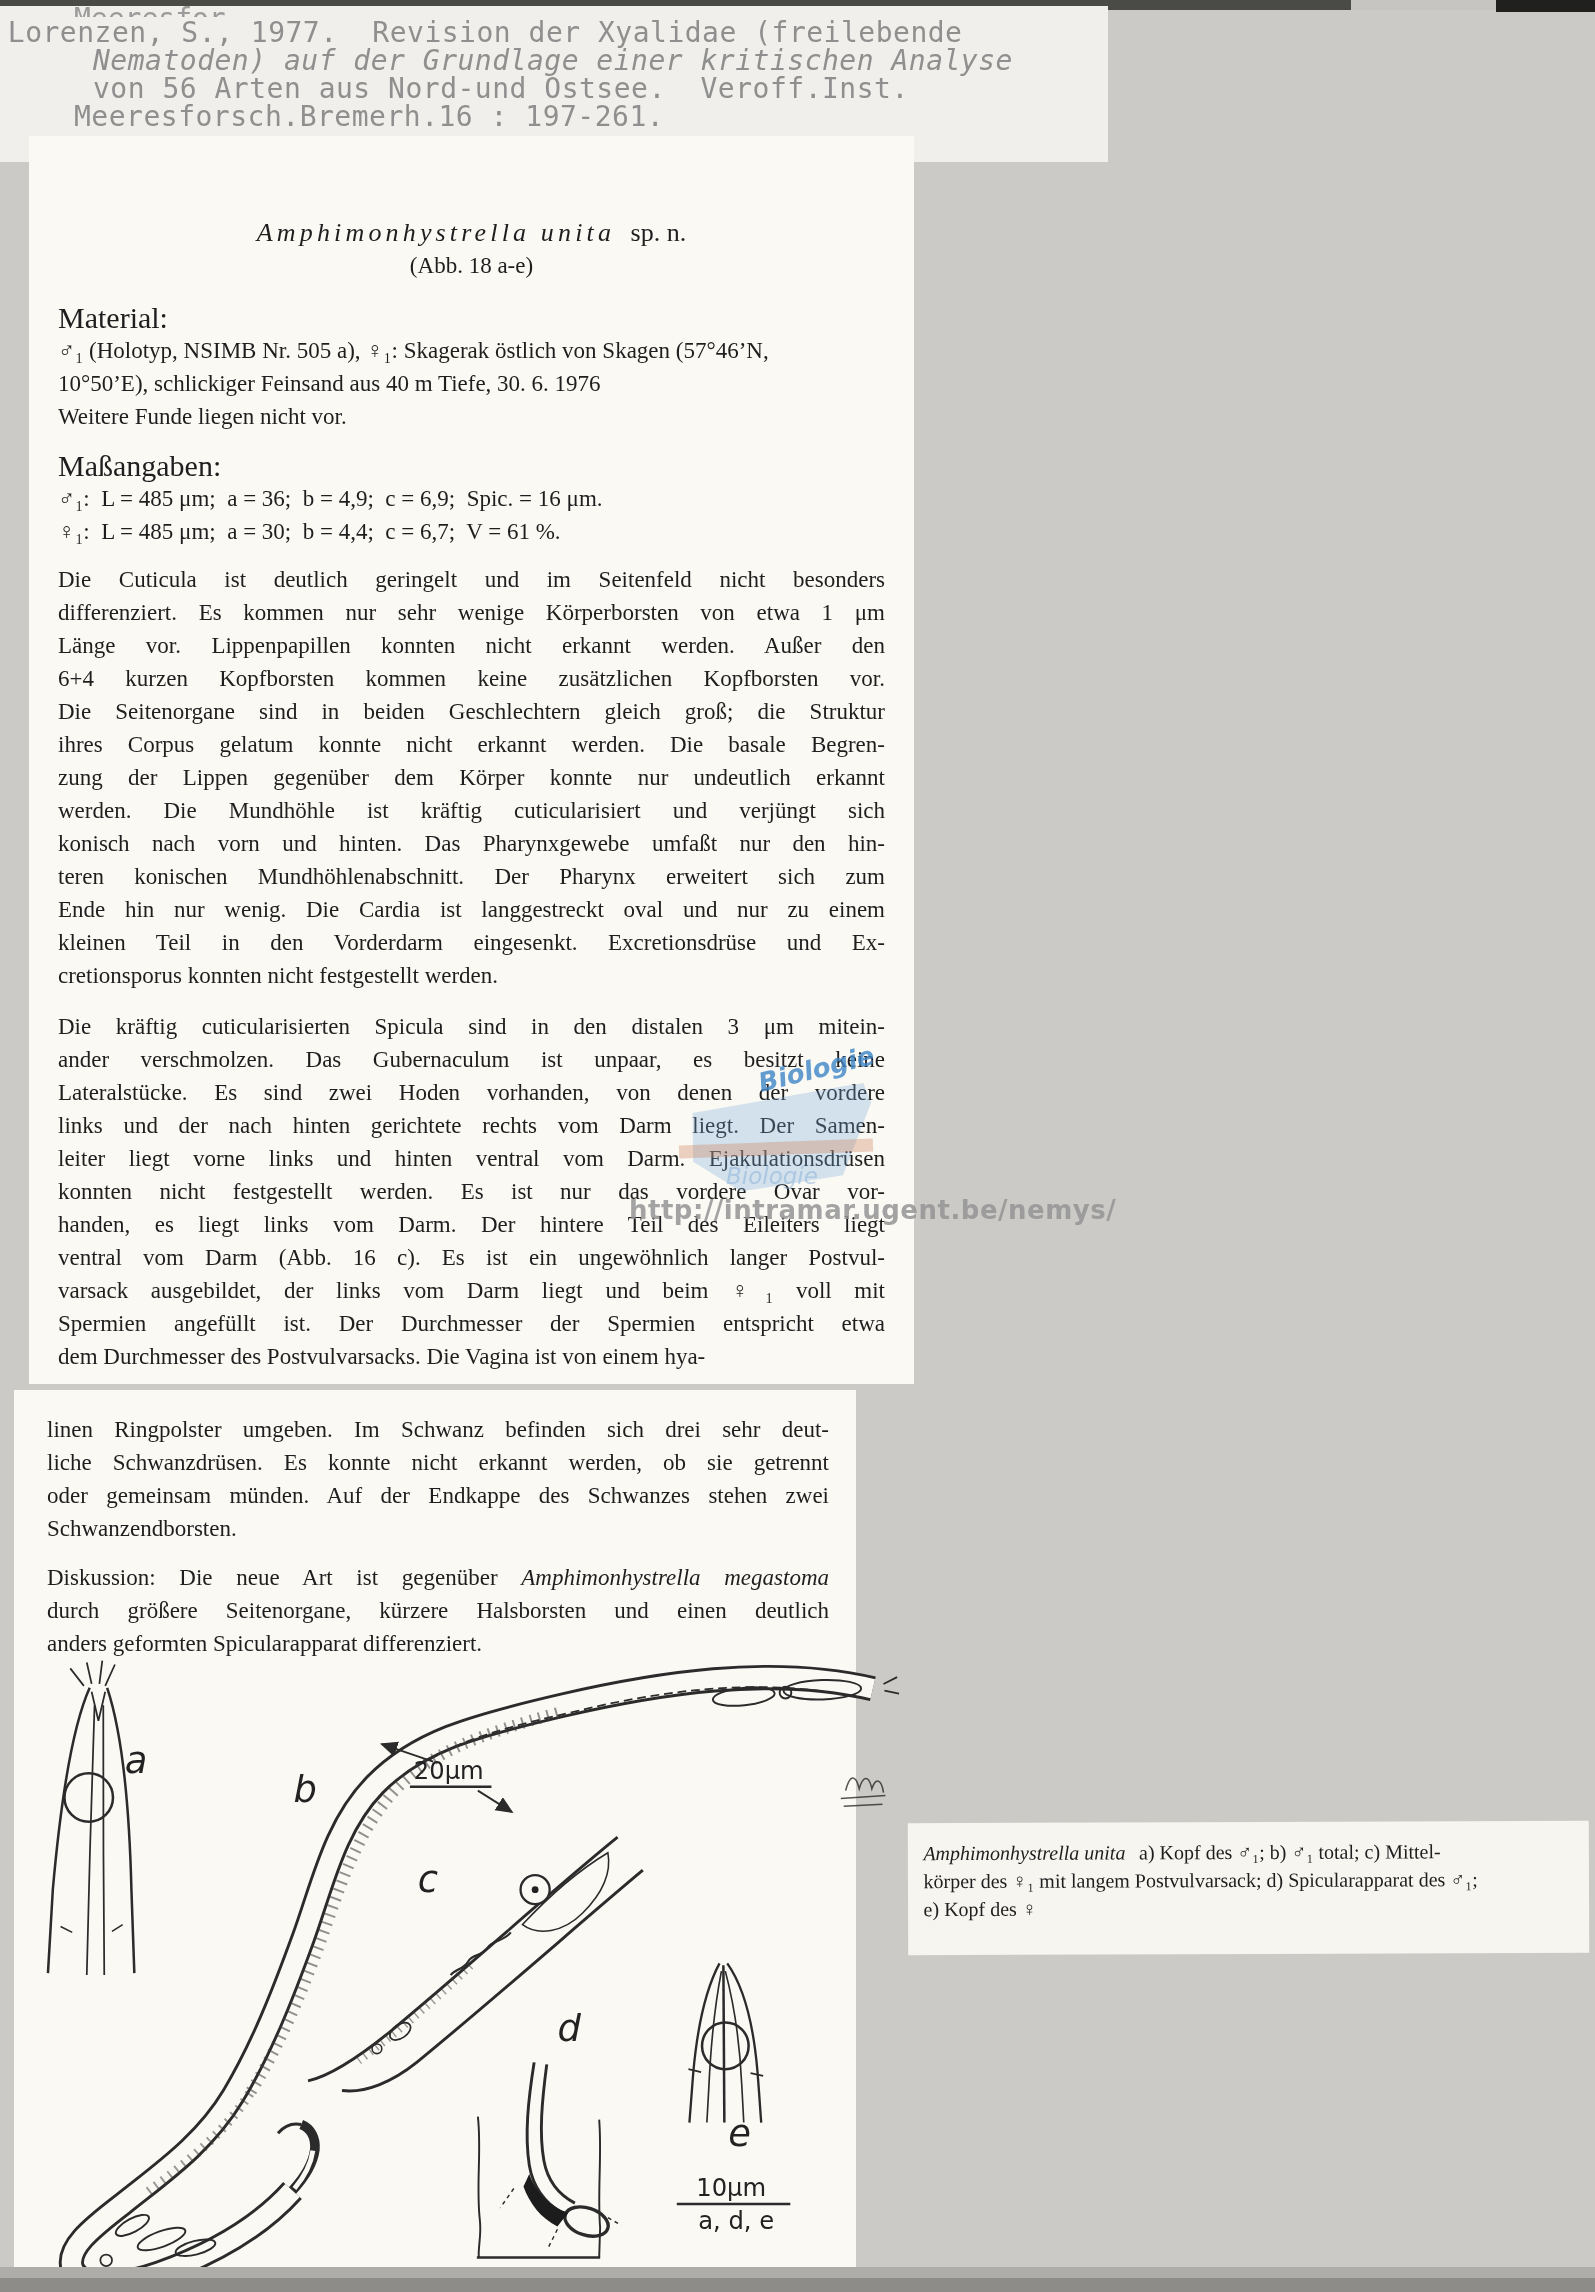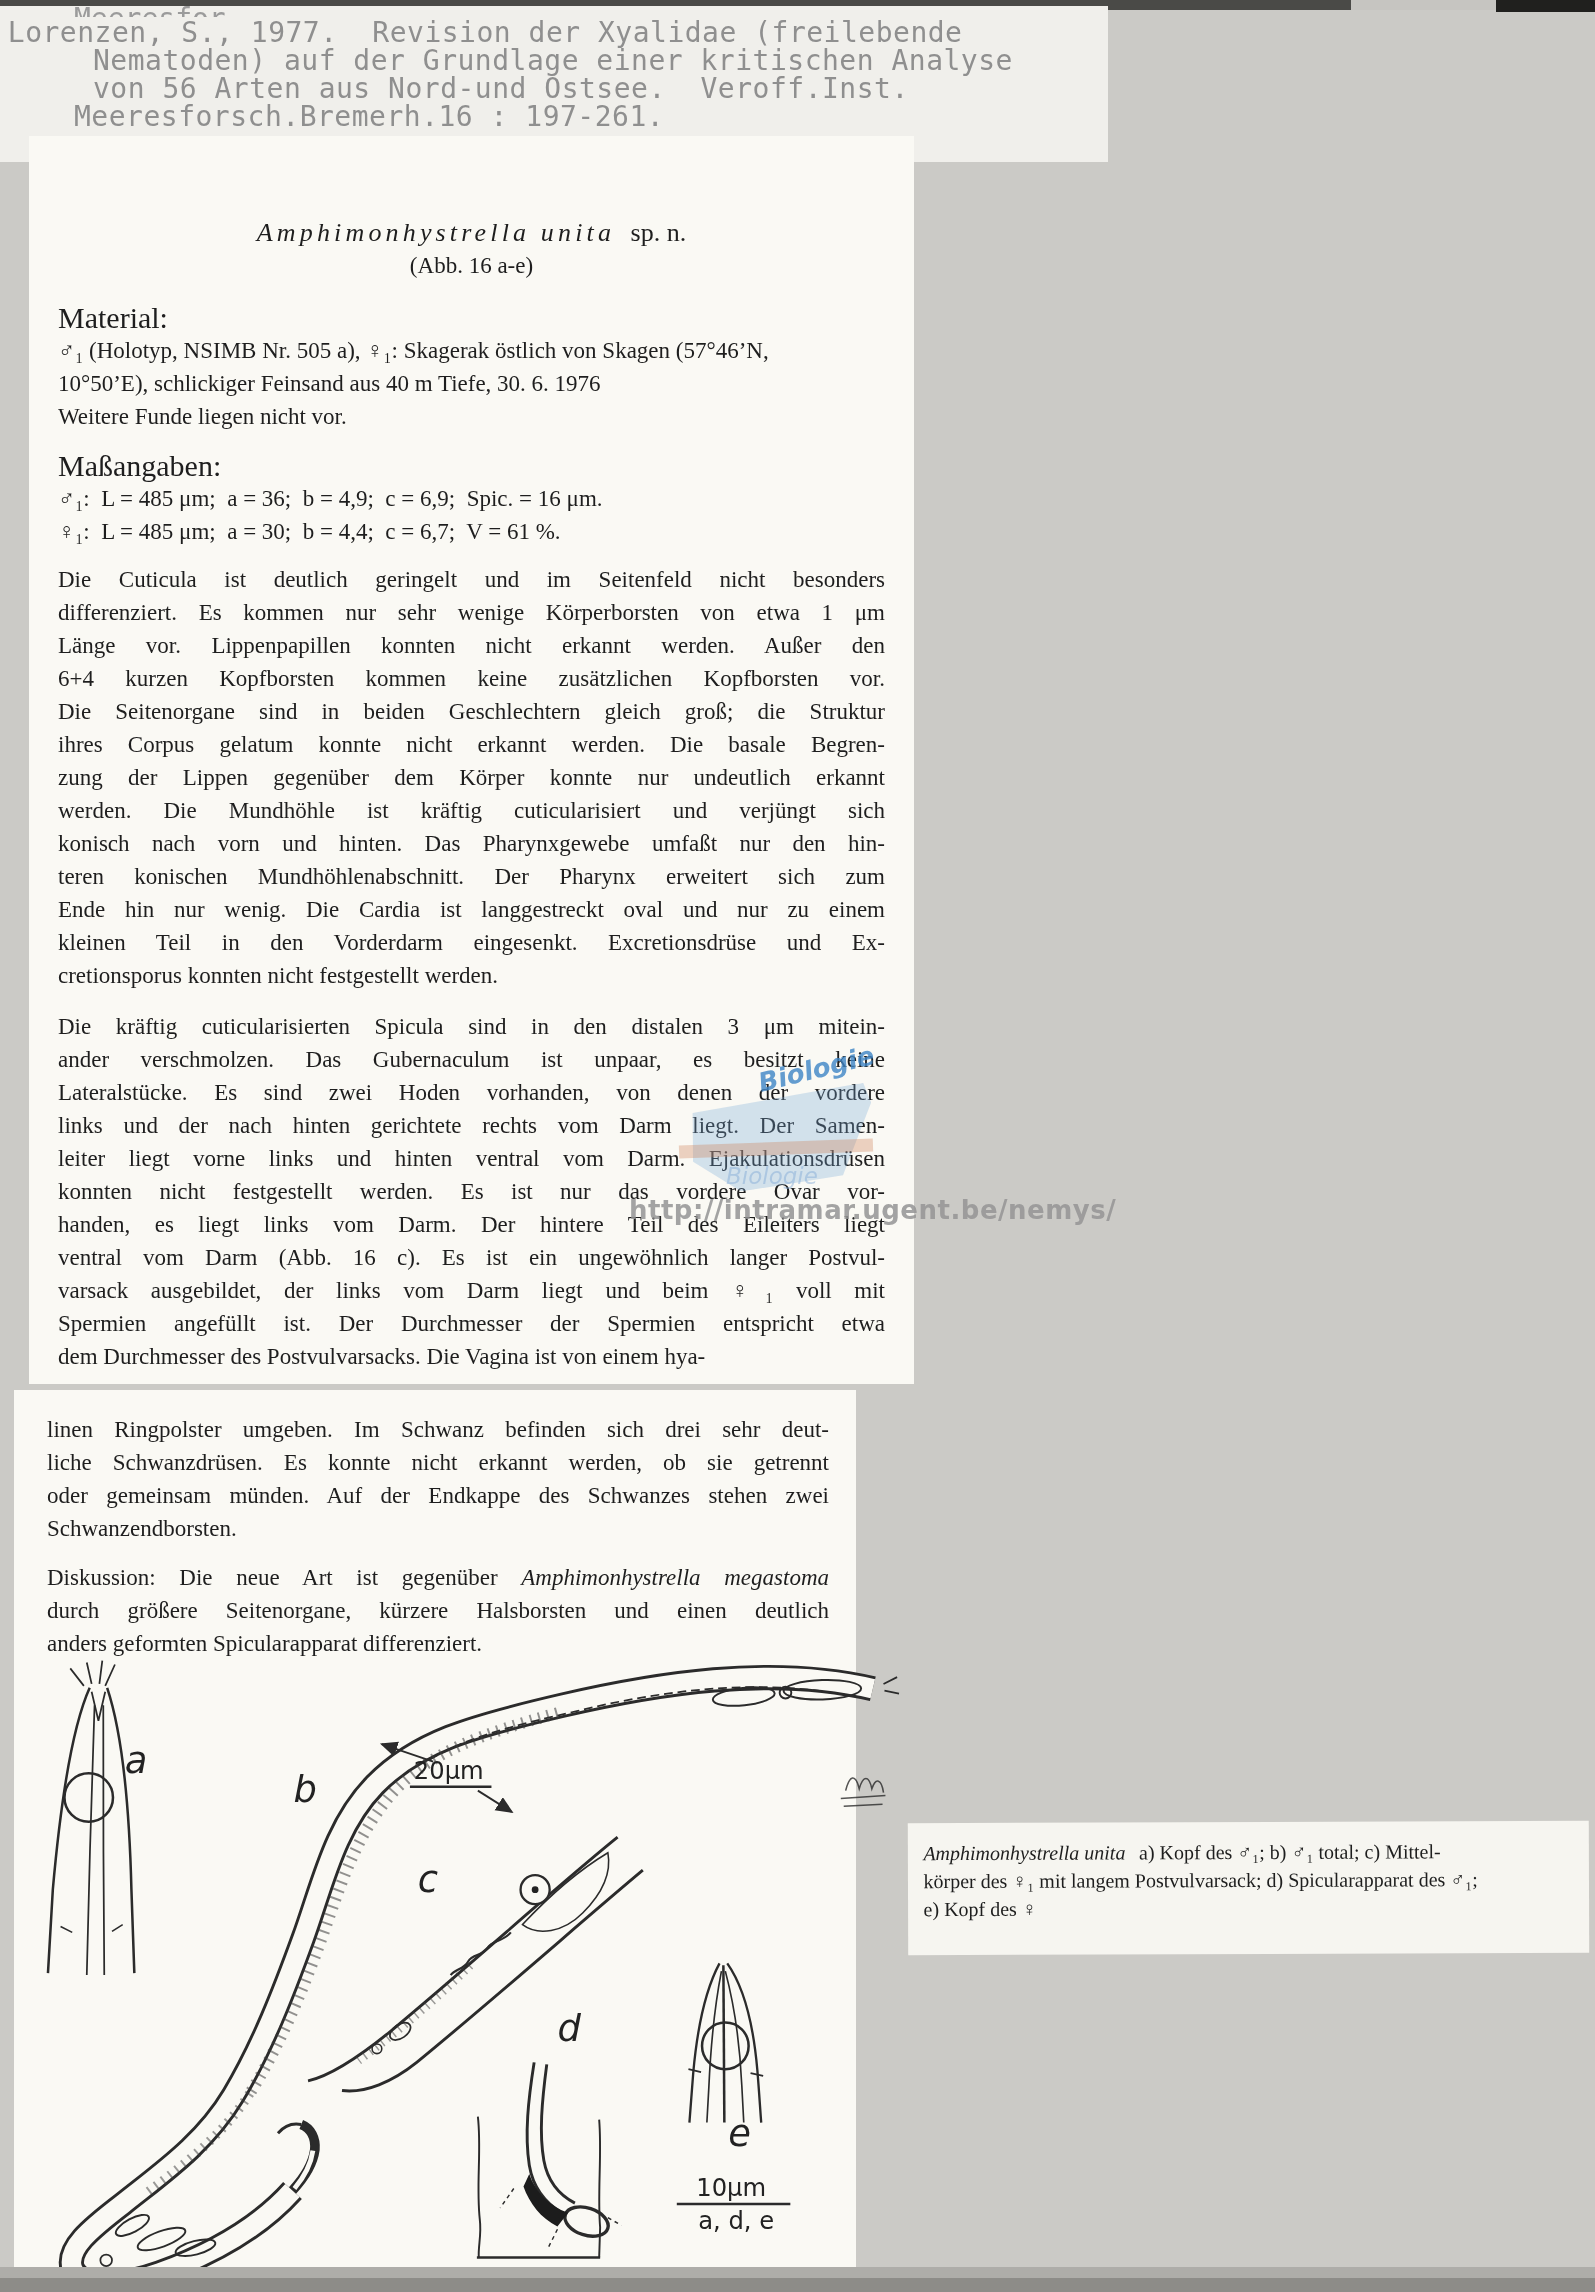--- a/index.html
+++ b/index.html
@@ -11,21 +11,21 @@
   .topbar-dark{position:absolute;left:1496px;top:0;width:99px;height:11.6px;background:#20201e;}
   .band1{position:absolute;left:0;top:2267px;width:1595px;height:13.6px;background:#aeada9;}
   .band2{position:absolute;left:0;top:2278px;width:1595px;height:13.6px;background:#8d8c88;}
 
   
   #citation{position:absolute;left:0;top:5.8px;width:1108px;height:156px;background:#f0efeb;
             font-family:"DejaVu Sans Mono",monospace;color:#8f8f8f;}
   #citation .cl{padding-top:13.6px;}
   #citation .cl div{white-space:pre;font-size:28px;line-height:28px;letter-spacing:0.5px;}
   #citation .cl div:nth-child(1){margin-left:7.8px;}
-  #citation .cl div:nth-child(2){margin-left:93px;}
+  #citation .cl div:nth-child(2){margin-left:93px;font-style:italic;}
   #citation .cl div:nth-child(3){margin-left:93px;}
   #citation .cl div:nth-child(4){margin-left:74px;}
   #cit-partial{position:absolute;left:74px;top:-3.9px;height:15.5px;overflow:hidden;
                font-size:28px;color:#9b9b9b;white-space:pre;}
 
   
   .paperblock{position:absolute;background:#faf9f4;box-sizing:border-box;}
   #main{left:29px;top:136px;width:885px;height:1248px;padding:80px 29px 0 29px;}
   #cont{left:14px;top:1390px;width:842px;height:885px;padding:23px 27px 0 33px;}
   #caption{left:908px;top:1822px;width:681px;height:132px;padding:15.5px 15.5px;
@@ -79,21 +79,21 @@
         <div class="tline">Nematoden) auf der Grundlage einer kritischen Analyse</div>
         <div class="tline">von 56 Arten aus Nord-und Ostsee.  Veroff.Inst.</div>
         <div class="tline last">Meeresforsch.Bremerh.16 : 197-261.</div>
       </div>
   </div>
 
   <div id="main" class="paperblock">
     <div class="title-line">
       <span class="title-species">Amphimonhystrella unita</span><span>sp. n.</span>
     </div>
-    <div class="fig-line">(Abb. 16 a-e)</div>
+    <div class="fig-line">(Abb. 18 a-e)</div>
 
     <div class="sec-label mt20">Material:</div>
     <div>
         <div class="tline">♂₁ (Holotyp, NSIMB Nr. 505 a), ♀₁: Skagerak östlich von Skagen (57°46’N,</div>
         <div class="tline">10°50’E), schlickiger Feinsand aus 40 m Tiefe, 30. 6. 1976</div>
         <div class="tline last">Weitere Funde liegen nicht vor.</div>
       </div>
 
     <div class="sec-label mt16">Maßangaben:</div>
     <div class="pre">

